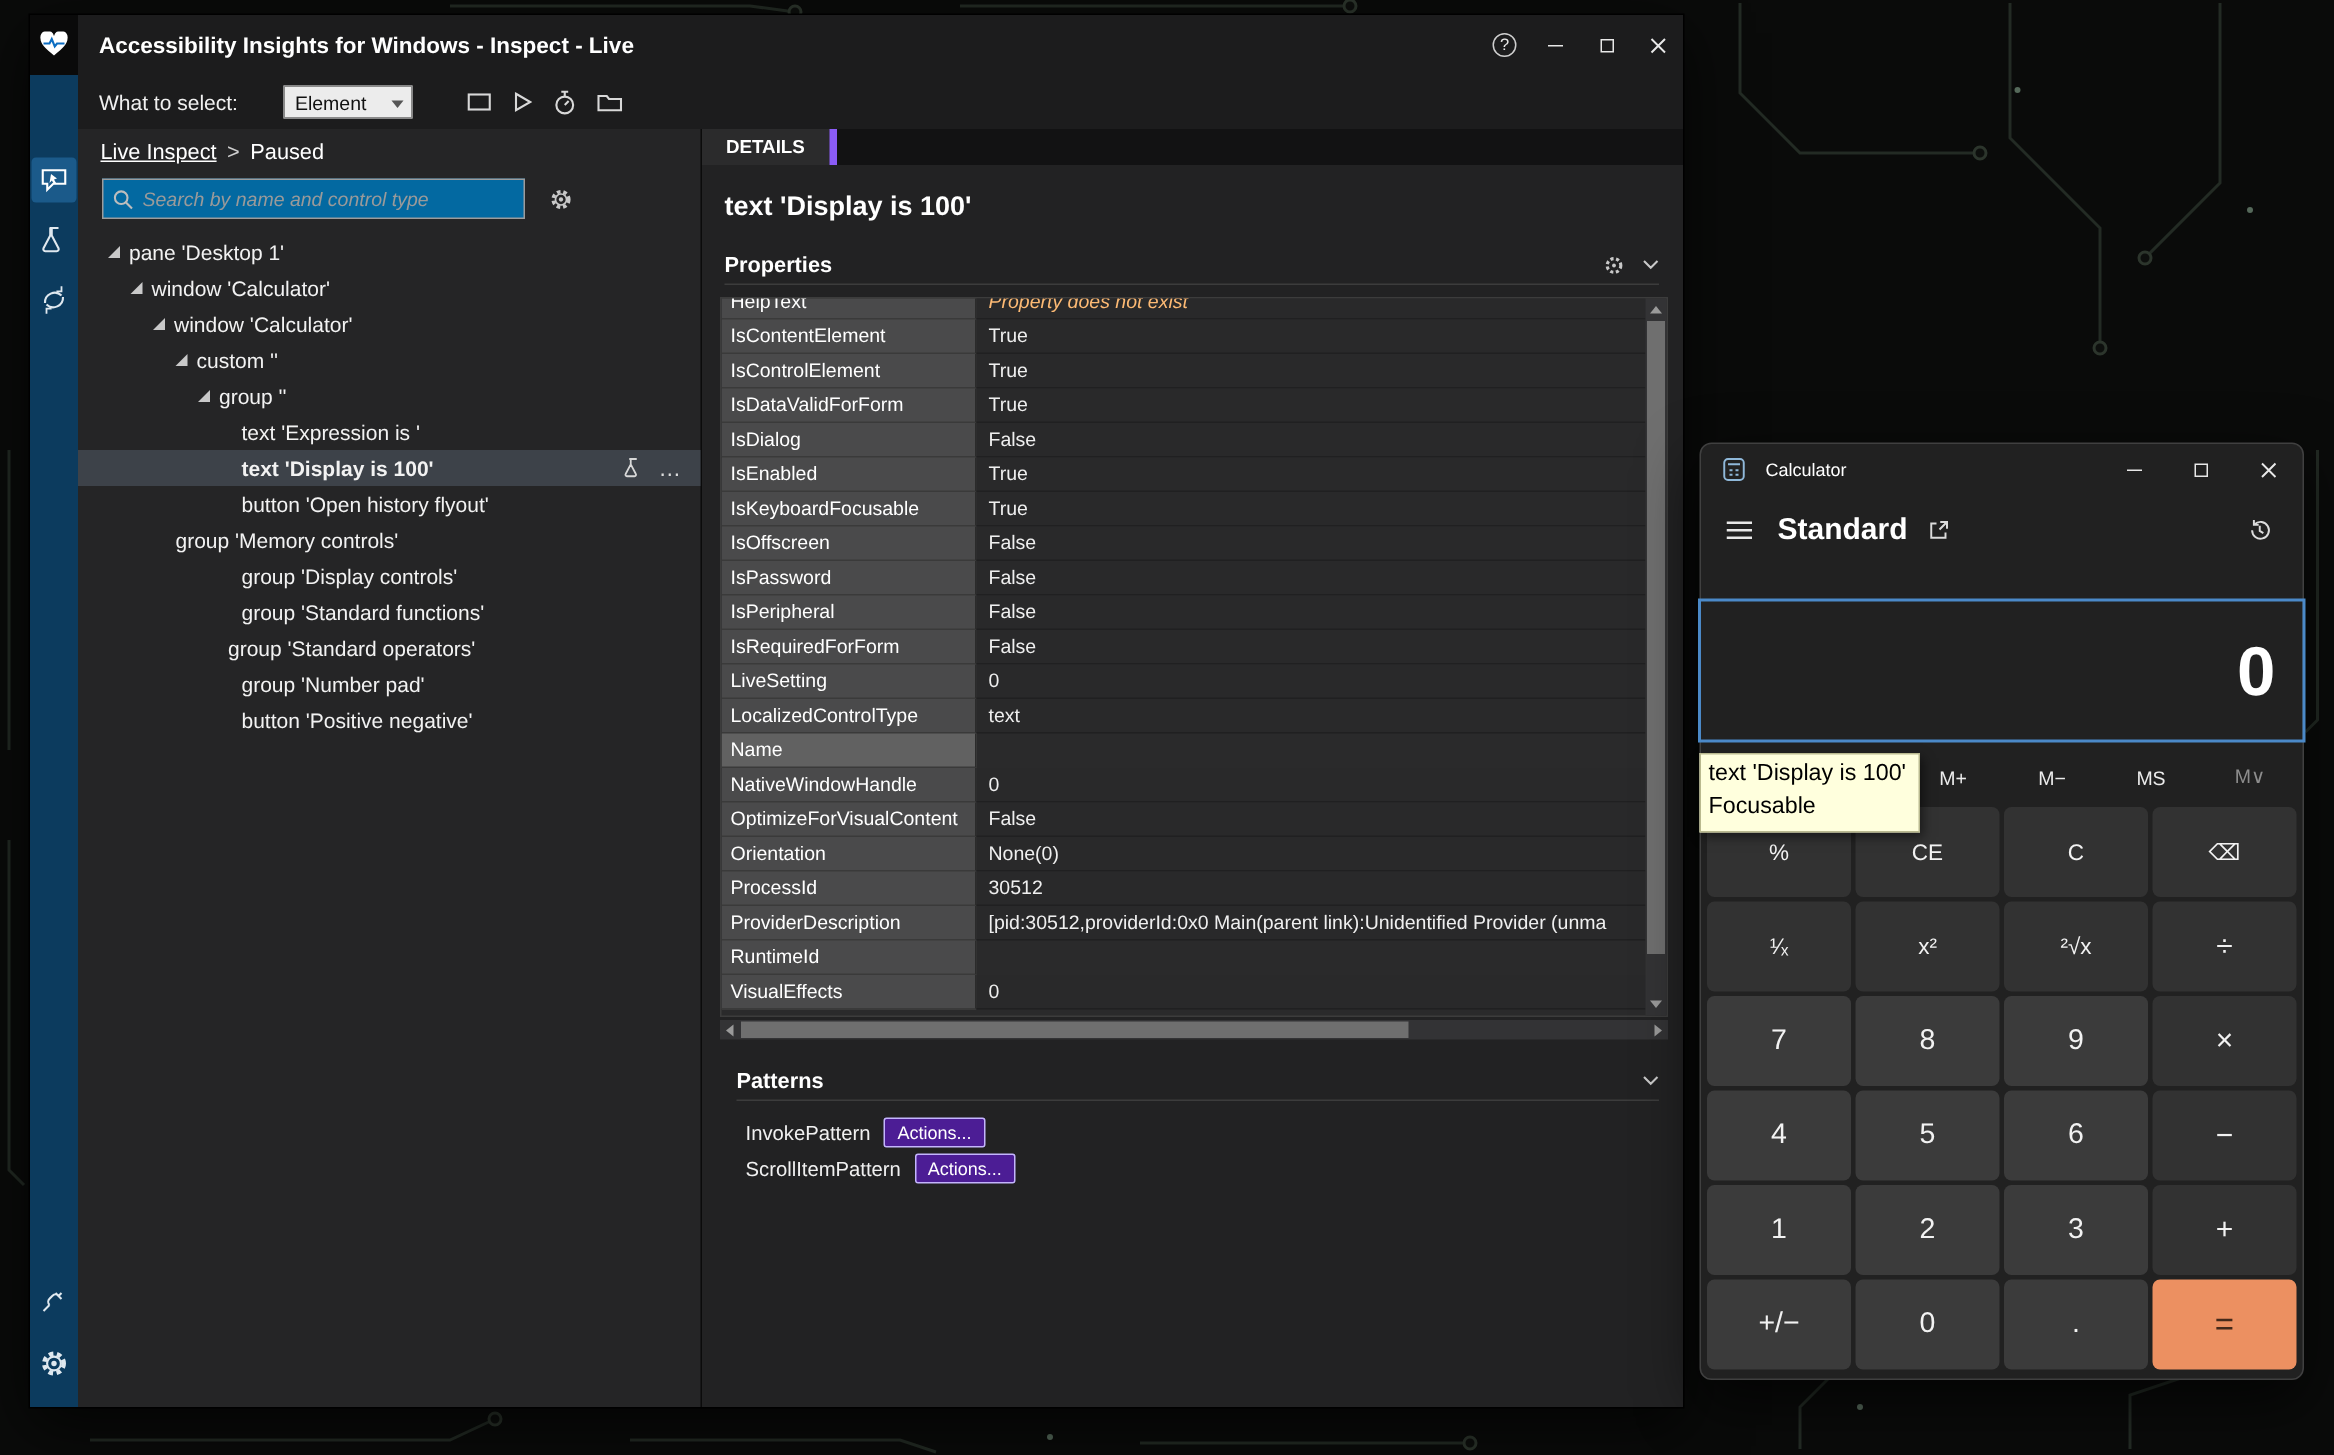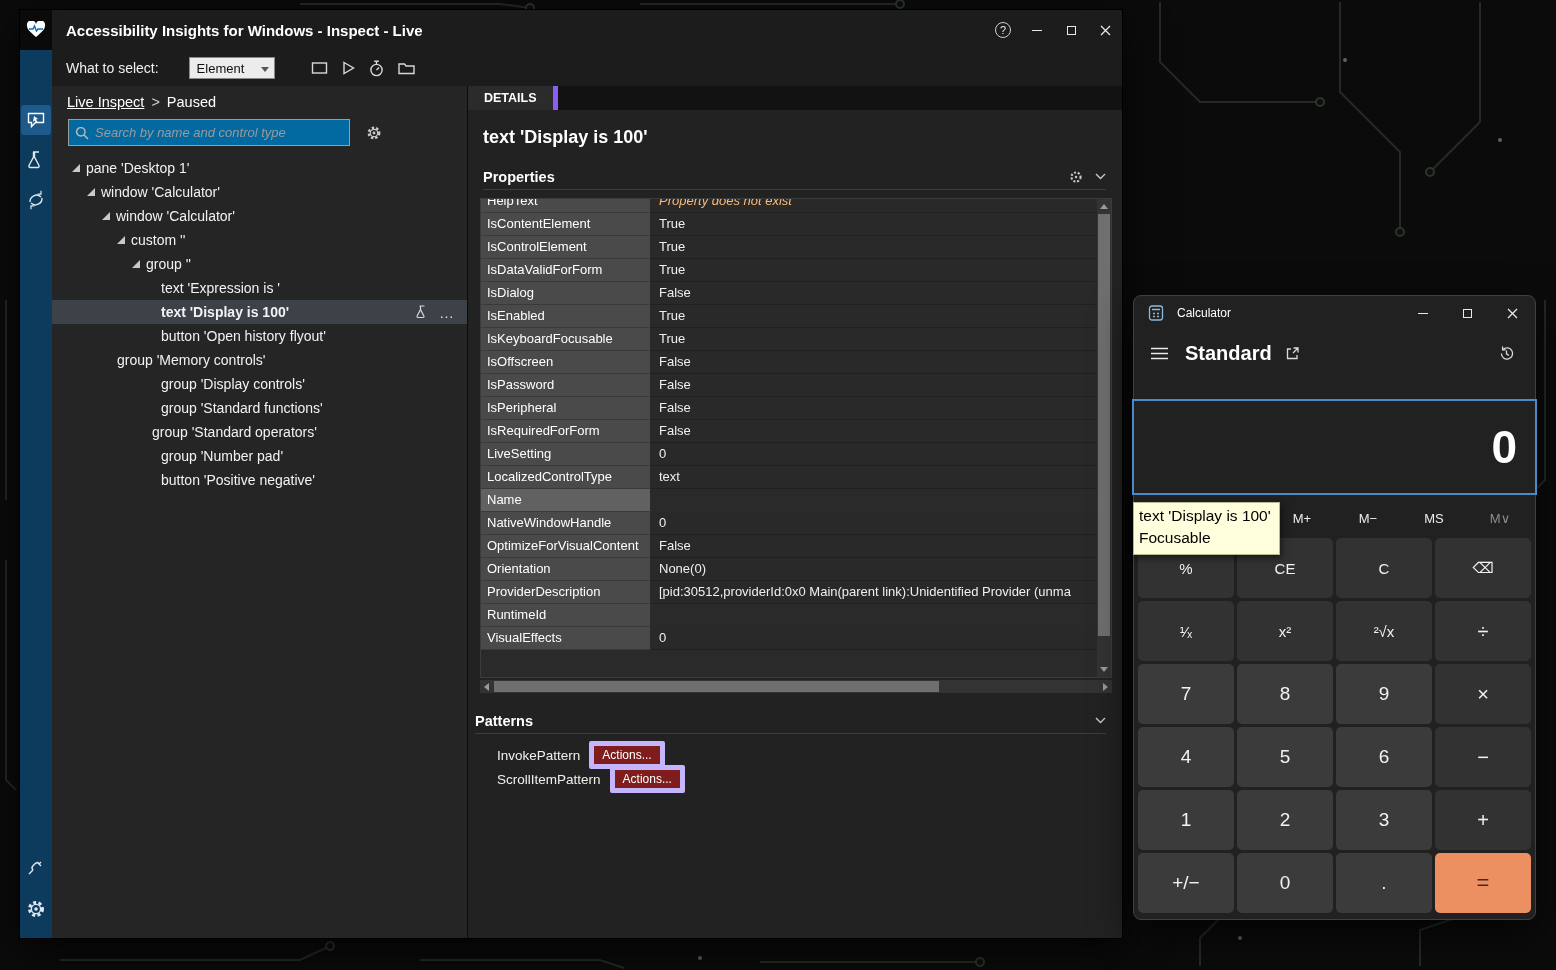--- a/index.html
+++ b/index.html
@@ -75,25 +75,25 @@
   .arr { position:absolute; left:3px; width:0; height:0; border-left:4px solid transparent; border-right:4px solid transparent; }
   .arr.up { top:5px; border-bottom:5px solid #9a9a9a; }
   .arr.down { bottom:5px; border-top:5px solid #9a9a9a; }
 
   .hscroll { position:absolute; top:594px; left:12px; width:632px; height:13px; background:#333335; }
   .hthumb { position:absolute; left:14px; top:1px; width:445px; height:11px; background:#6f6f6f; }
   .harr { position:absolute; top:3px; width:0; height:0; border-top:4px solid transparent; border-bottom:4px solid transparent; }
   .harr.left { left:4px; border-right:5px solid #9a9a9a; }
   .harr.right { right:4px; border-left:5px solid #9a9a9a; }
 
-  .patterns-header { position:absolute; top:622px; left:7px; right:16px; height:26px; display:flex; align-items:center; border-bottom:1px solid #3c3c3c; }
+  .patterns-header { position:absolute; top:622px; left:23px; right:16px; height:26px; display:flex; align-items:center; border-bottom:1px solid #3c3c3c; }
   .pattern-row { position:absolute; left:29px; height:22px; display:flex; align-items:center; }
   .pattern-row.r1 { top:658px; } .pattern-row.r2 { top:682px; }
   .pattern-name { font-size:13.5px; color:#f0f0f0; }
-  .actions-btn { margin-left:9px; background:#7f1d1d; color:#fff; border:5px solid #c4b5fd; border-radius:2px; font-size:12px; padding:2px 8px; font-family:inherit; }
+  .actions-btn { margin-left:9px; background:#4c1d95; color:#fff; border:1px solid #c4b5fd; border-radius:2px; font-size:12px; padding:2px 8px; font-family:inherit; }
 
   
   .calc { position:absolute; left:1133px; top:295px; width:403px; height:625px; background:#212121; border:1px solid #404040; border-radius:8px; box-shadow:0 14px 40px rgba(0,0,0,.65); color:#fff; }
   .calc-title { height:34px; display:flex; align-items:center; }
   .calc-title-text { margin-left:13px; font-size:12px; color:#fff; }
   .calc-cap { margin-left:auto; display:flex; height:100%; }
   .calc-cap .cap-btn { width:45px; }
   .calc-nav { height:46px; display:flex; align-items:center; }
   .burger { margin-left:17px; }
   .mode { margin-left:17px; font-size:20px; font-weight:bold; color:#fff; }
@@ -422,20 +422,24 @@
               </div>
             <div class="prow">
                 <div class="pname">OptimizeForVisualContent</div>
                 <div class="pval">False</div>
               </div>
             <div class="prow">
                 <div class="pname">Orientation</div>
                 <div class="pval">None(0)</div>
               </div>
             <div class="prow">
+                <div class="pname">ProcessId</div>
+                <div class="pval">30512</div>
+              </div>
+            <div class="prow">
                 <div class="pname">ProviderDescription</div>
                 <div class="pval">[pid:30512,providerId:0x0 Main(parent link):Unidentified Provider (unma</div>
               </div>
             <div class="prow">
                 <div class="pname">RuntimeId</div>
               </div>
             <div class="prow">
                 <div class="pname">VisualEffects</div>
                 <div class="pval">0</div>
               </div>

